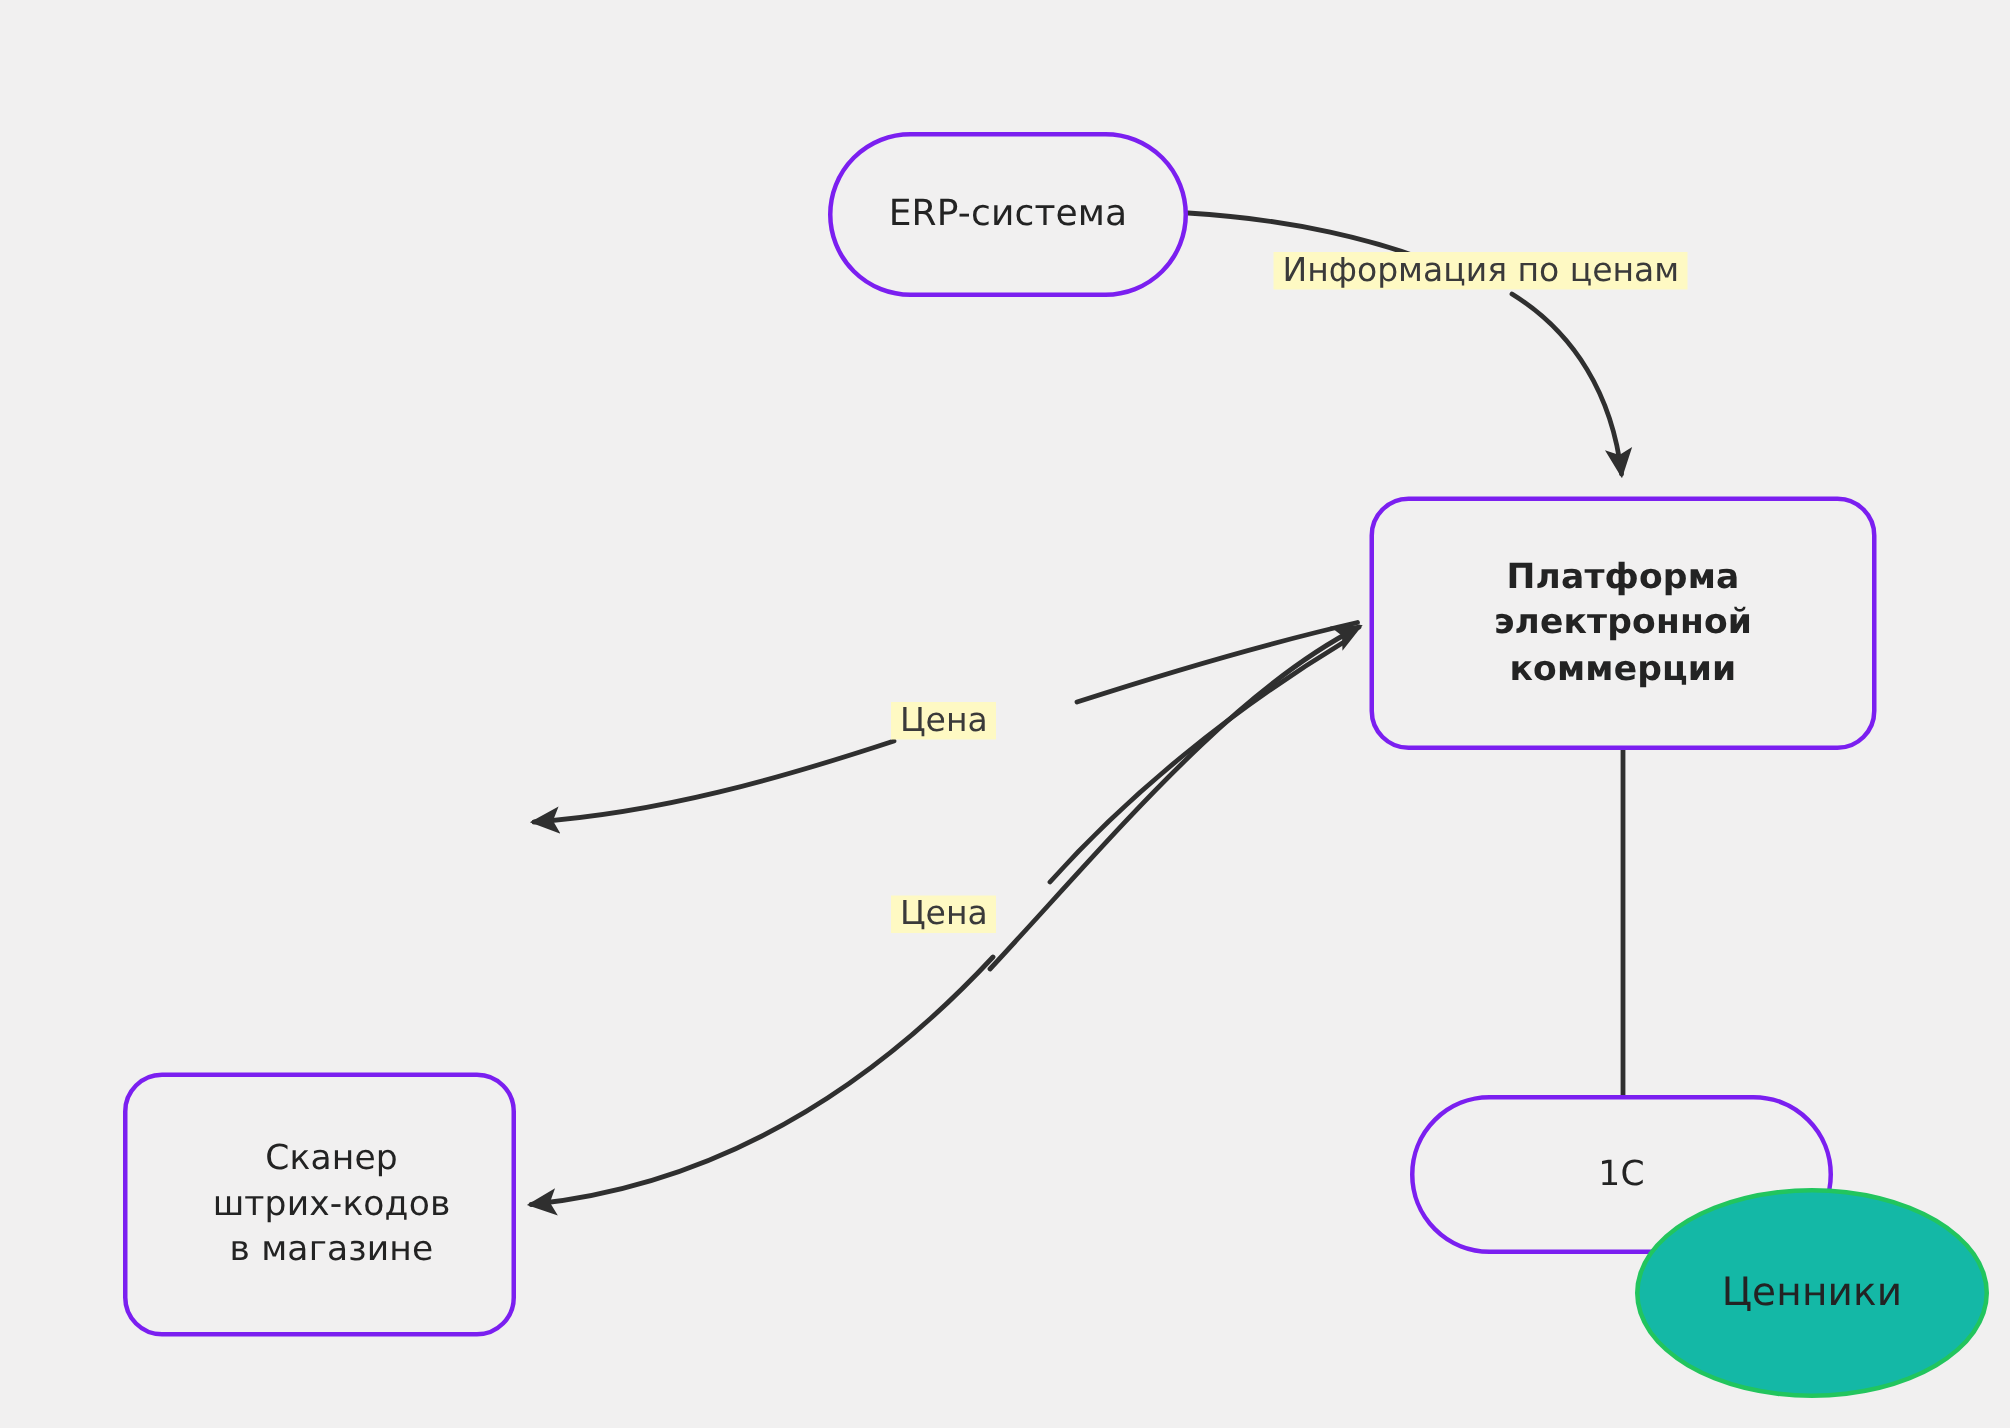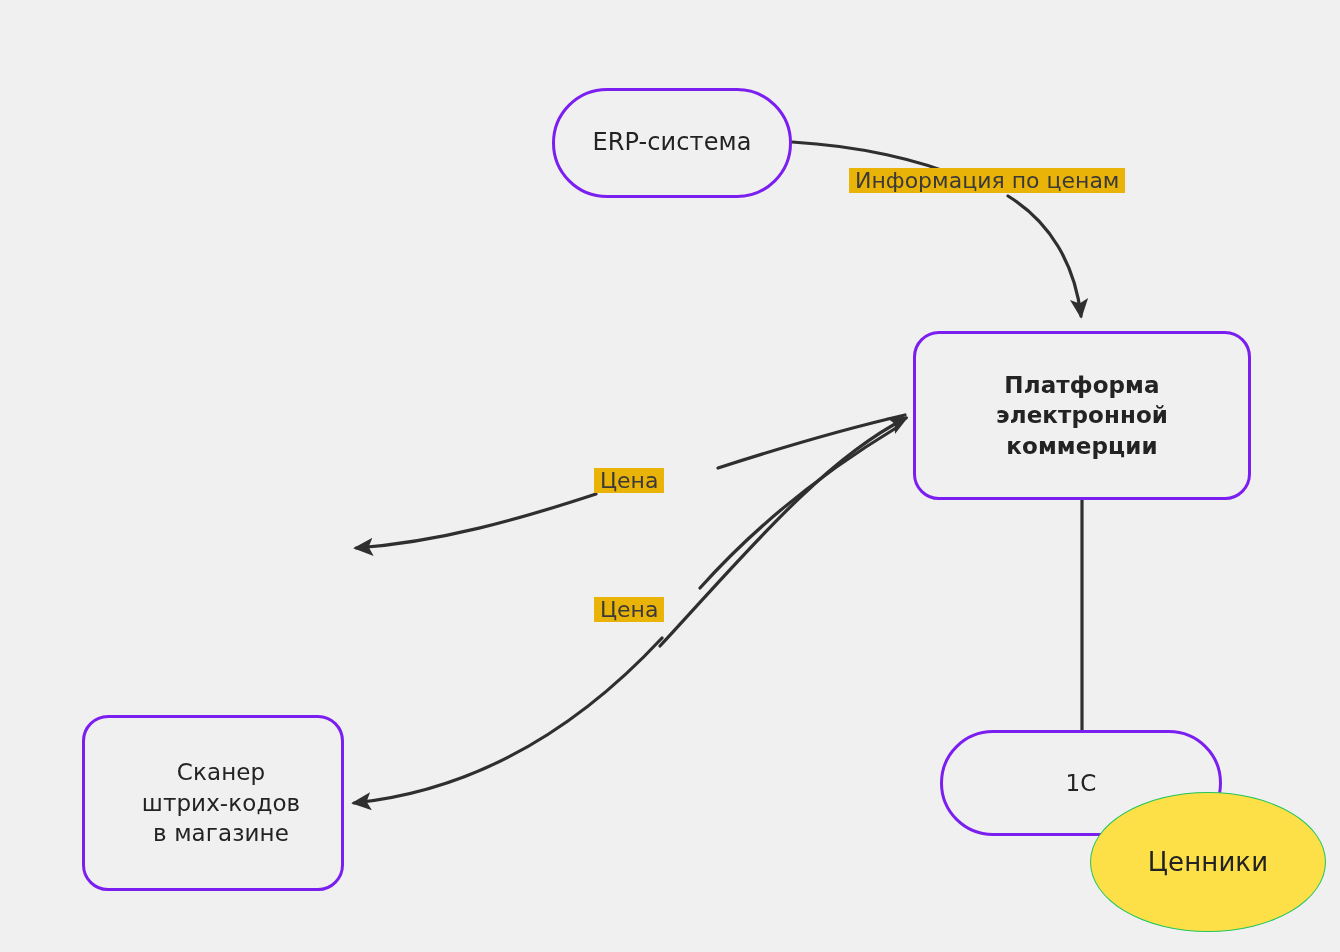--- a/index.html
+++ b/index.html
@@ -42,22 +42,22 @@
     letter-spacing: 0.1px;
   }
   .pill {
     border-radius: 999px;
   }
   .rounded {
     border-radius: 26px;
   }
   .ellipse {
     border-radius: 50%;
-    background: #fde047;
-    border: 1px solid #22c55e;
+    background: #14b8a6;
+    border: 3px solid #22c55e;
   }
   #node-erp {
     left: 552px;
     top: 88px;
     width: 240px;
     height: 110px;
     font-size: 24px;
   }
   #node-platform {
     left: 913px;
@@ -95,21 +95,21 @@
     width: 236px;
     height: 140px;
     font-size: 26px;
     z-index: 5;
   }
   .edge-label {
     position: absolute;
     color: #3a3a3a;
     font-size: 22px;
     white-space: nowrap;
-    background: #eab308;
+    background: #fef9c3;
     padding: 0 6px;
     z-index: 3;
   }
   #label-info {
     left: 849px;
     top: 168px;
   }
   #label-price-kassa {
     left: 594px;
     top: 468px;

